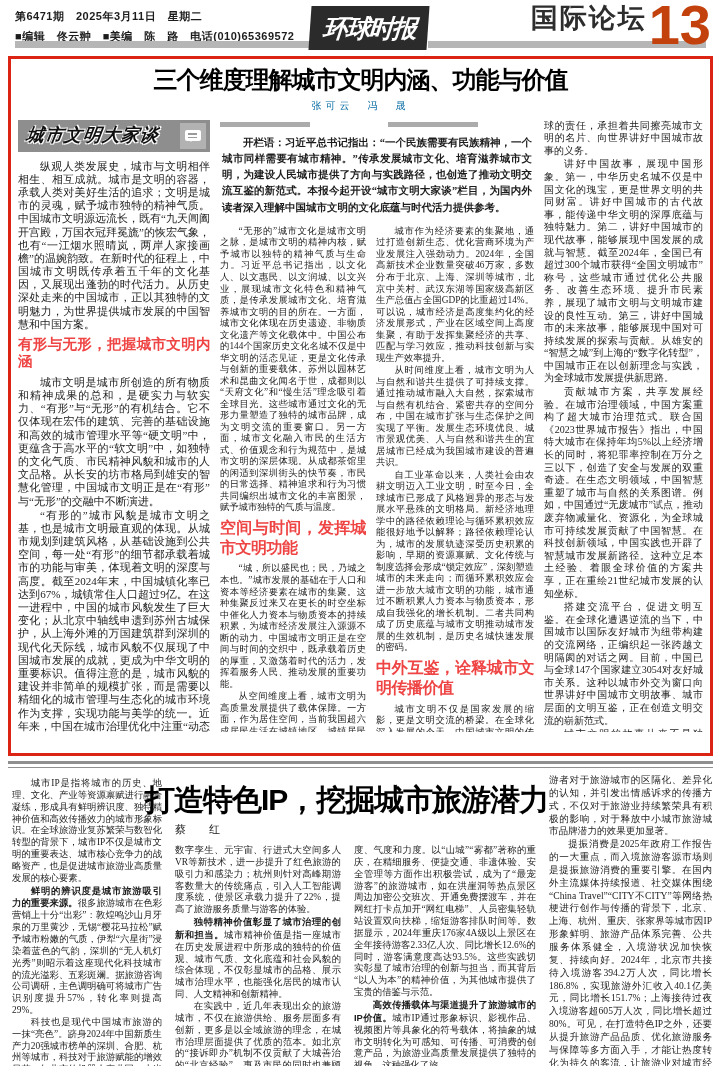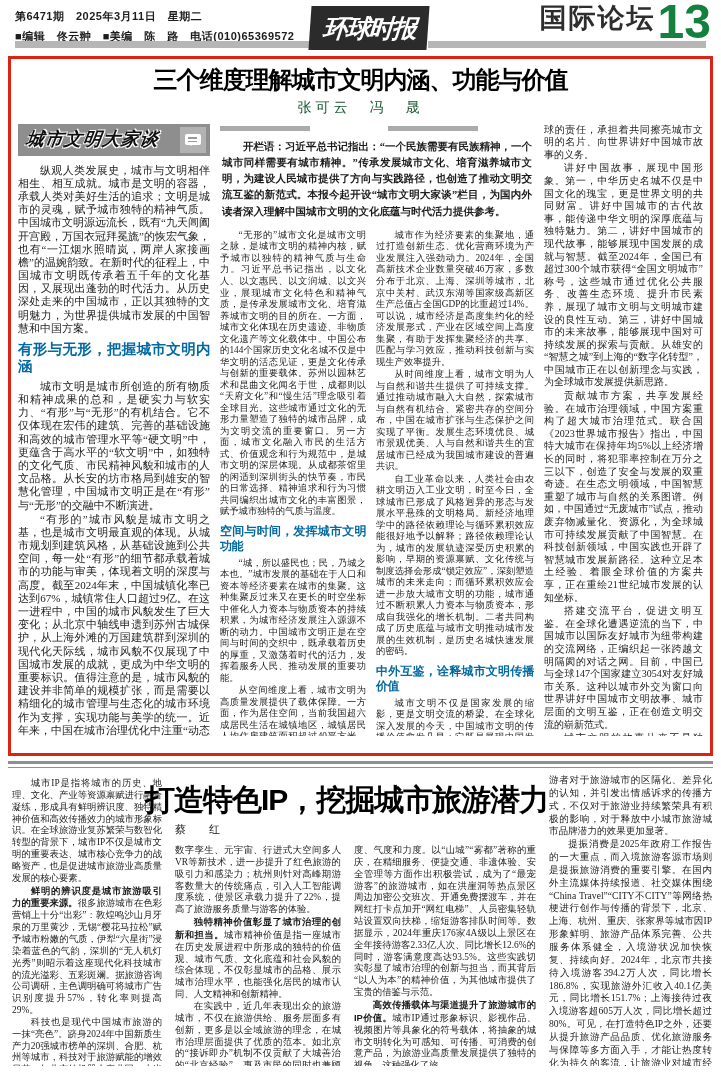--- a/index.html
+++ b/index.html
@@ -15,43 +15,43 @@
   .bar{position:absolute;top:41px;height:7px;background:#b6b6b6;}
   .bar-left{left:15px;width:295px;}
   .bar-right{left:428px;width:278px;}
   .masthead{position:absolute;left:310px;top:6px;width:118px;height:44px;background:#2b2b2b;
             color:#fff;display:flex;align-items:center;justify-content:center;
             font-family:"Liberation Serif",serif;font-style:italic;font-weight:bold;
             font-size:25px;letter-spacing:-2px;transform:skewX(-4deg);}
   .hdr-right{position:absolute;right:10px;top:0;display:flex;align-items:flex-start;}
   .section-name{font-family:"Liberation Serif",serif;font-weight:bold;font-size:27px;color:#2d2d2d;
                 letter-spacing:2px;padding-bottom:8px;}
-  .page-num{font-family:"Liberation Sans",sans-serif;font-weight:bold;font-size:48px;line-height:.9;
-            color:#15803d;margin-left:2px;}
+  .page-num{font-family:"Liberation Sans",sans-serif;font-weight:bold;font-size:56px;line-height:.9;
+            color:#c2410c;margin-left:2px;}
 
   
   .main-article{position:absolute;left:8px;top:56px;width:705px;height:700px;box-sizing:border-box;
                 border:3px solid #dc2415;background:#fff;padding:5px 7px 0;overflow:hidden;}
   .main-title{margin:2px 0 0;text-align:center;font-family:"Liberation Sans",sans-serif;
               font-weight:900;font-size:24px;line-height:1.15;letter-spacing:-1px;color:#000;
               white-space:nowrap;}
-  .main-authors{text-align:center;font-size:14px;letter-spacing:4px;margin:5px 0 7px;color:#14532d;}
+  .main-authors{text-align:center;font-size:10px;letter-spacing:4px;margin:5px 0 7px;color:#0369a1;}
   .main-grid{display:grid;grid-template-columns:192px 146px 158px 1fr;
              grid-template-rows:auto 1fr;column-gap:10px;height:612px;overflow:hidden;}
   .mcol{overflow:hidden;text-align:justify;}
   .col1{grid-column:1;grid-row:1/3;font-size:11px;line-height:1.2;}
   .intro-block{grid-column:2/4;grid-row:1;}
   .col2{grid-column:2;grid-row:2;font-size:9.3px;line-height:1.24;}
   .col3{grid-column:3;grid-row:2;font-size:9.3px;line-height:1.24;}
   .col4{grid-column:4;grid-row:1/3;font-size:10px;line-height:1.26;}
   .mcol p{margin:0;text-indent:2em;}
   .mcol p + p{margin-top:1px;}
-  h3.sec-head{font-family:Liberation Sans, sans-serif;font-weight:bold;color:#0369a1;margin:6px 0 4px;}
+  h3.sec-head{font-family:Liberation Mono, monospace;font-weight:bold;color:#ef4444;margin:6px 0 4px;}
   .col1 h3.sec-head{font-size:14.5px;letter-spacing:-.5px;}
-  .col2 h3.sec-head,.col3 h3.sec-head{font-size:12px;letter-spacing:-.5px;}
+  .col2 h3.sec-head,.col3 h3.sec-head{font-size:16px;letter-spacing:-.5px;}
 
   
   .badge{height:32px;background:#8e8e8e;display:flex;align-items:center;justify-content:space-between;
          padding:0 4px 0 8px;margin-bottom:8px;}
   .badge-text{font-family:"Liberation Sans",sans-serif;font-weight:bold;font-style:italic;
               font-size:18px;color:#101010;letter-spacing:1px;transform:skewX(-8deg);
               text-shadow:1px 1px 0 #fff,-1px 1px 0 #fff,1px -1px 0 #fff;}
   .chat-box{width:26px;height:26px;background:#b2b2b2;display:flex;align-items:center;justify-content:center;}
   .bubble{position:relative;width:16px;height:11px;background:#fff;border-radius:2px;
           display:flex;flex-direction:column;justify-content:center;gap:2px;padding-left:3px;box-sizing:border-box;}

